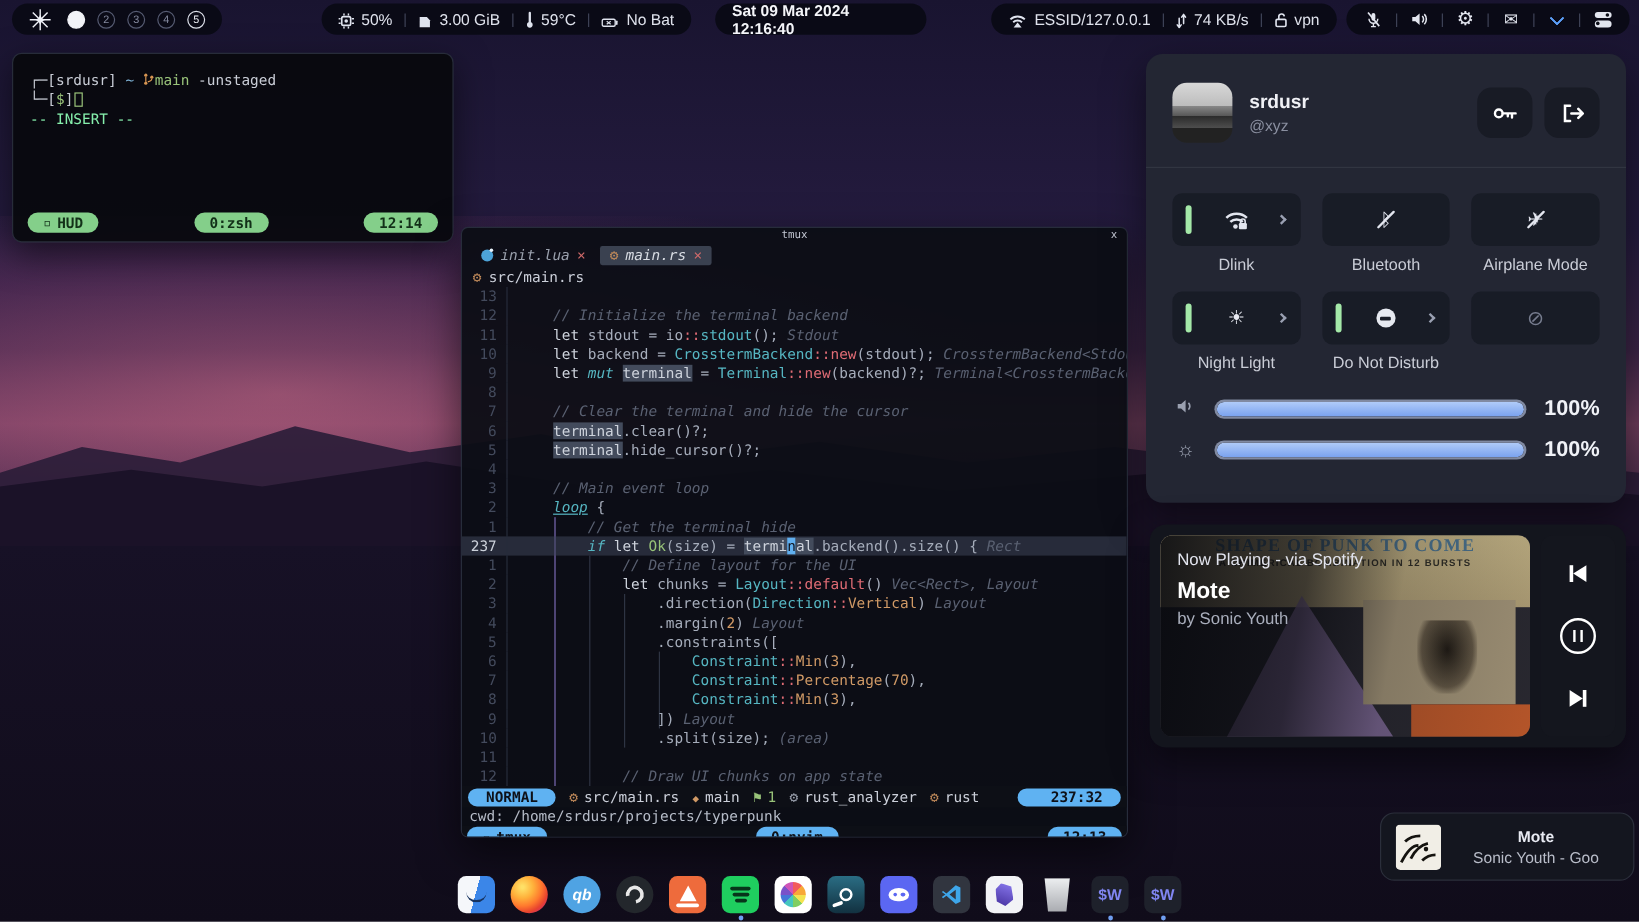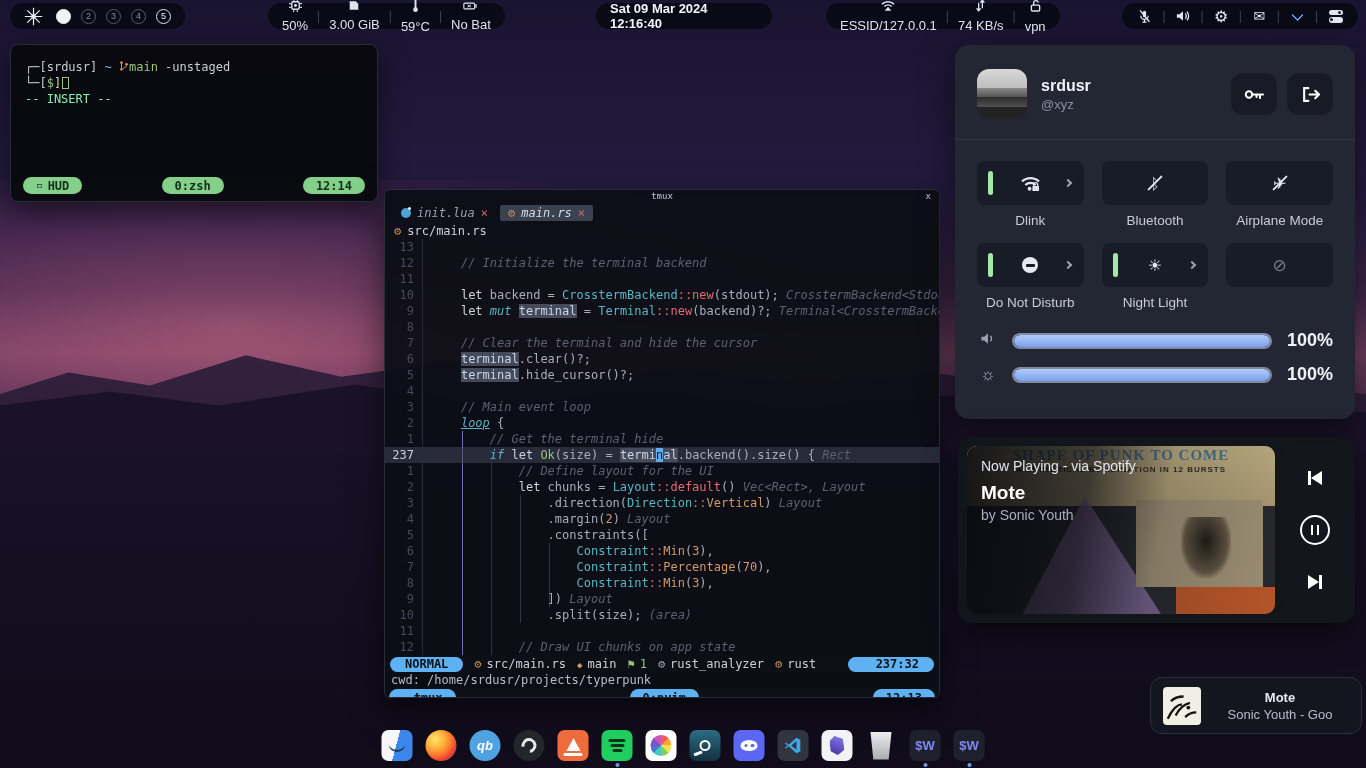--- a/index.html
+++ b/index.html
@@ -23,21 +23,21 @@
   .pill { position:absolute; top:3px; height:26px; background:rgba(8,9,18,.88); border-radius:13px;
     display:flex; align-items:center; font-size:13px; color:#dfe2ec; padding:0 14px; }
   .sep { color:#3f4458; margin:0 9px; font-size:12px; }
   .ws-pill { left:10px; gap:13px; }
   .ws-wrap { display:flex; gap:10px; align-items:center; }
   .ws { width:15px; height:15px; border-radius:50%; display:flex; align-items:center; justify-content:center;
     font-size:9px; color:#868ba0; border:1.5px solid #565b72; }
   .ws-active { background:#f2f3f8; border-color:#f2f3f8; }
   .ws-occupied { border-color:#dde0ea; color:#eceef5; }
   .stats-pill { left:268px; }
-  .stat { display:flex; align-items:center; gap:6px;flex-direction:column; }
+  .stat { display:flex; align-items:flex-end; gap:6px; }
   .clock-pill { left:596px; width:176px; justify-content:center; font-weight:bold; color:#f4f5f9; }
   .net-pill { left:826px; }
   .tray-pill { right:8px; gap:0; }
   .tray-ic { display:flex; align-items:center; justify-content:center; width:17px; height:17px; }
   .chev-down { width:9px; height:9px; border-right:2.6px solid #5b9df5; border-bottom:2.6px solid #5b9df5;
     transform:rotate(45deg) translate(-1px,-1px); border-radius:1px; }
   .toggles-ic { display:flex; flex-direction:column; gap:2px; }
   .toggles-ic span { width:14px; height:5.5px; border-radius:3px; background:#e3e6ef; position:relative; }
   .toggles-ic span i { position:absolute; width:3px; height:3px; border-radius:50%; background:#0b0d16; top:1.2px; }
   .toggles-ic span:first-child i { right:1.5px; } .toggles-ic span:last-child i { left:1.5px; }
@@ -386,21 +386,21 @@
     <span>src/main.rs</span>
   </div>
   <div class="code">
     <div class="guide purple" style="left:77px; top:192px; height:224px;"></div>
     <div class="guide" style="left:106px; top:224px; height:192px;"></div>
     <div class="guide" style="left:135px; top:256px; height:128px;"></div>
     <div class="guide" style="left:164px; top:304px; height:64px;"></div>
     <div class="rows">
         <div class="crow"><span class="gut">13</span><span class="ctext"></span></div>
         <div class="crow"><span class="gut">12</span><span class="ctext"><span class="tk-b">    </span><span class="tk-c">// Initialize the terminal backend</span></span></div>
-        <div class="crow"><span class="gut">11</span></div>
+        <div class="crow"><span class="gut">11</span><span class="ctext"><span class="tk-b">    </span><span class="tk-w">let </span><span class="tk-b">stdout = io</span><span class="tk-r">::</span><span class="tk-t">stdout</span><span class="tk-b">(); </span><span class="tk-h">Stdout</span></span></div>
         <div class="crow"><span class="gut">10</span><span class="ctext"><span class="tk-b">    </span><span class="tk-w">let </span><span class="tk-b">backend = </span><span class="tk-t">CrosstermBackend</span><span class="tk-r">::new</span><span class="tk-b">(stdout); </span><span class="tk-h">CrosstermBackend&lt;Stdout</span></span></div>
         <div class="crow"><span class="gut">9</span><span class="ctext"><span class="tk-b">    </span><span class="tk-w">let </span><span class="tk-k">mut </span><span class="tk-s">terminal</span><span class="tk-b"> = </span><span class="tk-t">Terminal</span><span class="tk-r">::new</span><span class="tk-b">(backend)?; </span><span class="tk-h">Terminal&lt;CrosstermBacken</span></span></div>
         <div class="crow"><span class="gut">8</span><span class="ctext"></span></div>
         <div class="crow"><span class="gut">7</span><span class="ctext"><span class="tk-b">    </span><span class="tk-c">// Clear the terminal and hide the cursor</span></span></div>
         <div class="crow"><span class="gut">6</span><span class="ctext"><span class="tk-b">    </span><span class="tk-s">terminal</span><span class="tk-b">.clear()?;</span></span></div>
         <div class="crow"><span class="gut">5</span><span class="ctext"><span class="tk-b">    </span><span class="tk-s">terminal</span><span class="tk-b">.hide_cursor()?;</span></span></div>
         <div class="crow"><span class="gut">4</span><span class="ctext"></span></div>
         <div class="crow"><span class="gut">3</span><span class="ctext"><span class="tk-b">    </span><span class="tk-c">// Main event loop</span></span></div>
         <div class="crow"><span class="gut">2</span><span class="ctext"><span class="tk-b">    </span><span class="tk-ku">loop</span><span class="tk-b"> {</span></span></div>
         <div class="crow"><span class="gut">1</span><span class="ctext"><span class="tk-b">        </span><span class="tk-c">// Get the terminal hide</span></span></div>
@@ -511,32 +511,32 @@
     </div>
     <div class="tcell">
       <div class="tbtn">
         <span class="i-plane">✈<span class="slash"></span></span>
       </div>
       <div class="tlabel">Airplane Mode</div>
     </div>
     <div class="tcell">
       <div class="tbtn">
         <span class="ind"></span>
-        <span class="dnd-ic"></span>
+        <span class="i-sun"></span>
         <span class="chev"></span>
       </div>
-      <div class="tlabel">Do Not Disturb</div>
+      <div class="tlabel">Night Light</div>
     </div>
     <div class="tcell">
       <div class="tbtn">
         <span class="ind"></span>
-        <span class="i-sun"></span>
+        <span class="dnd-ic"></span>
         <span class="chev"></span>
       </div>
-      <div class="tlabel">Night Light</div>
+      <div class="tlabel">Do Not Disturb</div>
     </div>
     <div class="tcell">
       <div class="tbtn">
         <span class="i-blocked"></span>
       </div>
       <div class="tlabel"></div>
     </div>
   </div>
 
   <div class="sliders">

